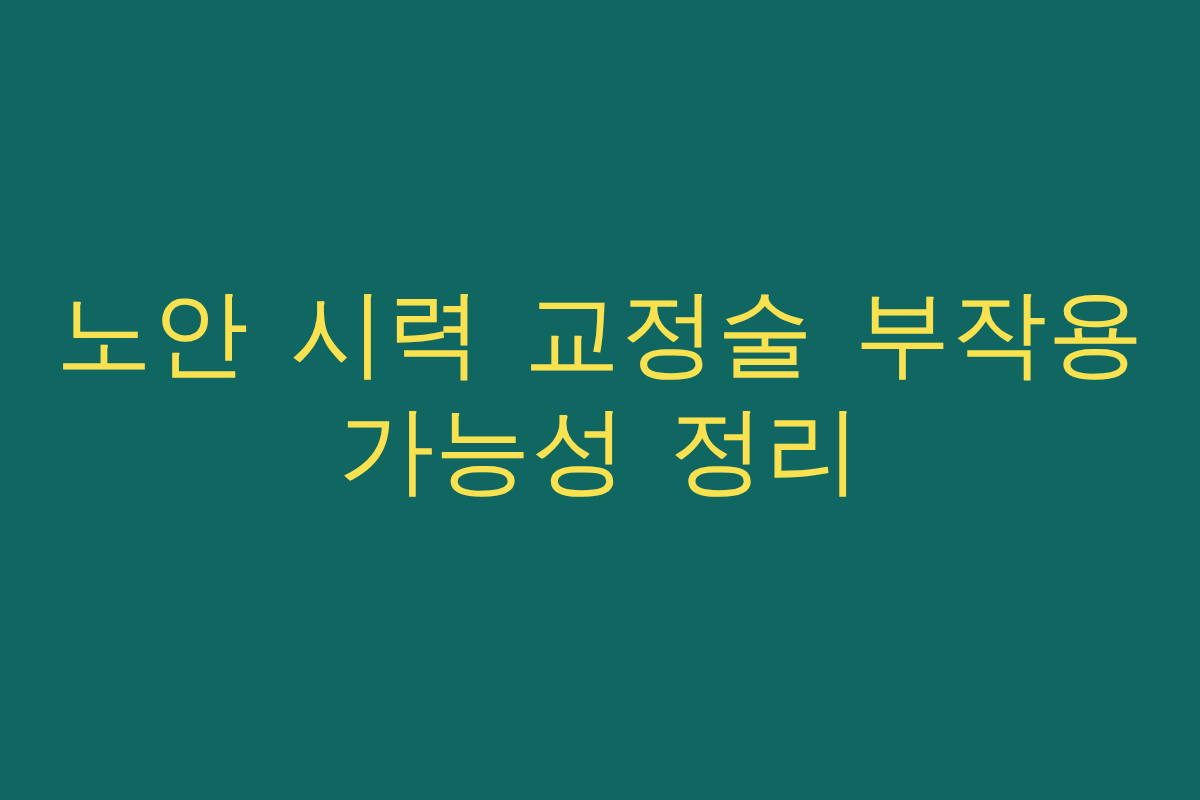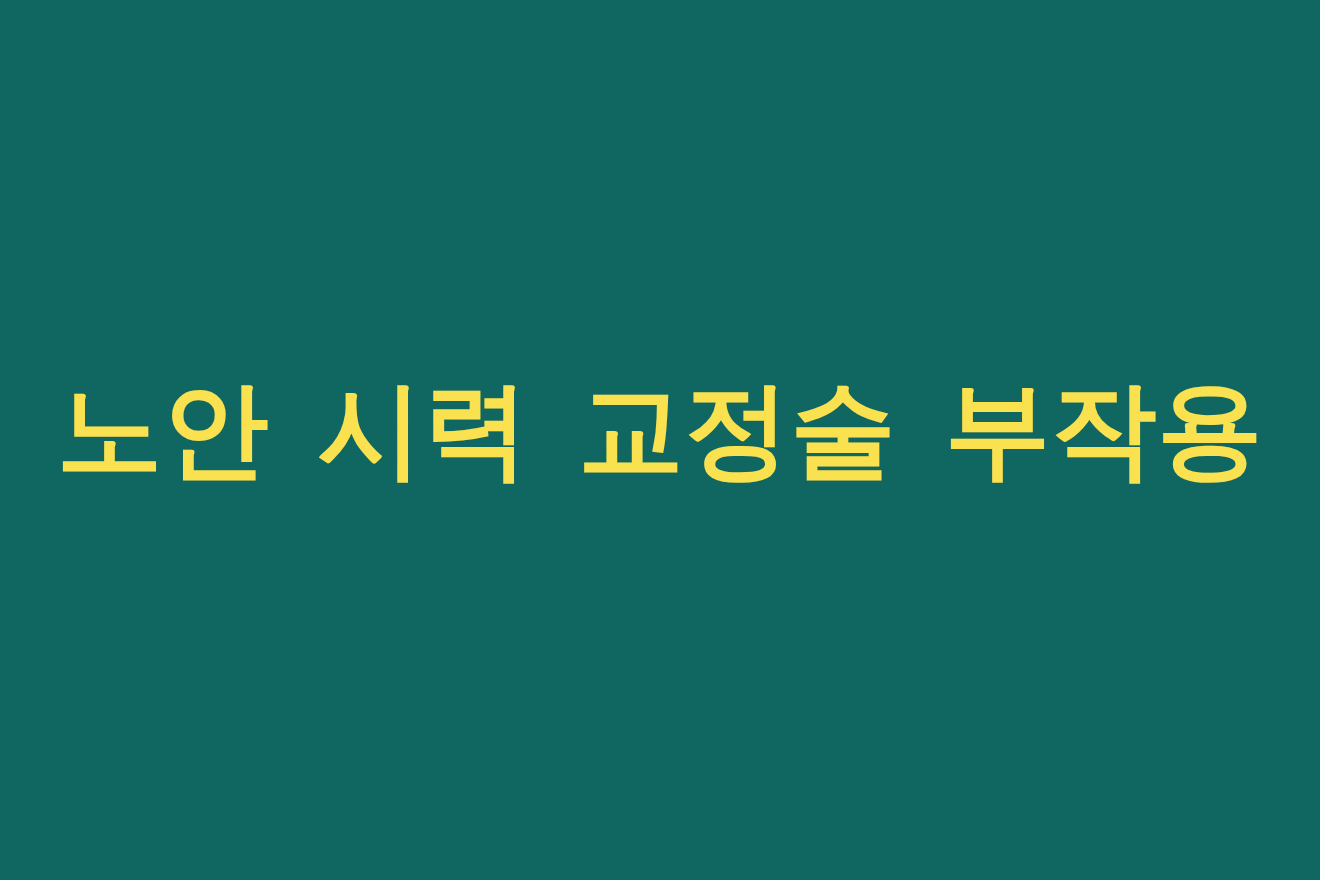--- a/index.html
+++ b/index.html
@@ -30,33 +30,34 @@
     width: 1120px;
     text-align: center;
     
     transform: translateY(-8px);
   }
 
   .headline-line {
     display: block;
     color: #FAE14F;
     font-family: "DejaVu Sans", "Liberation Sans", sans-serif;
-    font-weight: 700;
+    font-weight: 400;
     font-size: 96px;
     line-height: 1.22;
     letter-spacing: 0.5px;
     word-spacing: 10px;
     white-space: nowrap;
     -webkit-font-smoothing: antialiased;
   }
 </style>
 </head>
 <body>
 
 <div class="thumbnail-card">
 
   <div class="headline-block">
 
     <span class="headline-line">노안 시력 교정술 부작용</span>
 
+    <span class="headline-line">가능성 정리</span>
 
   </div>
 </div>
 
 </body></html>

